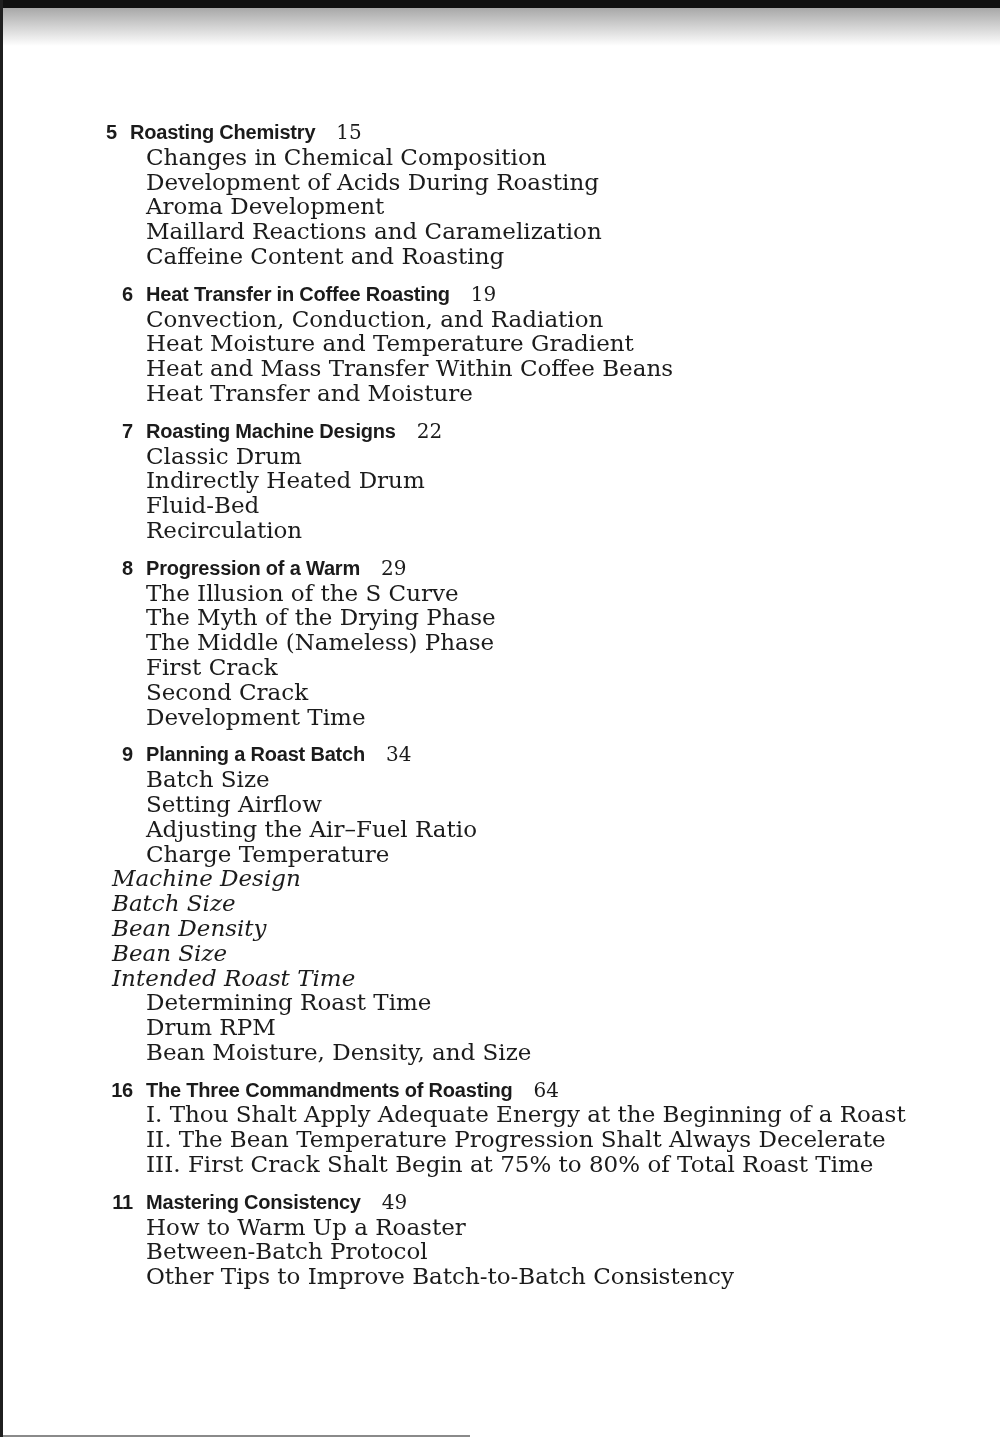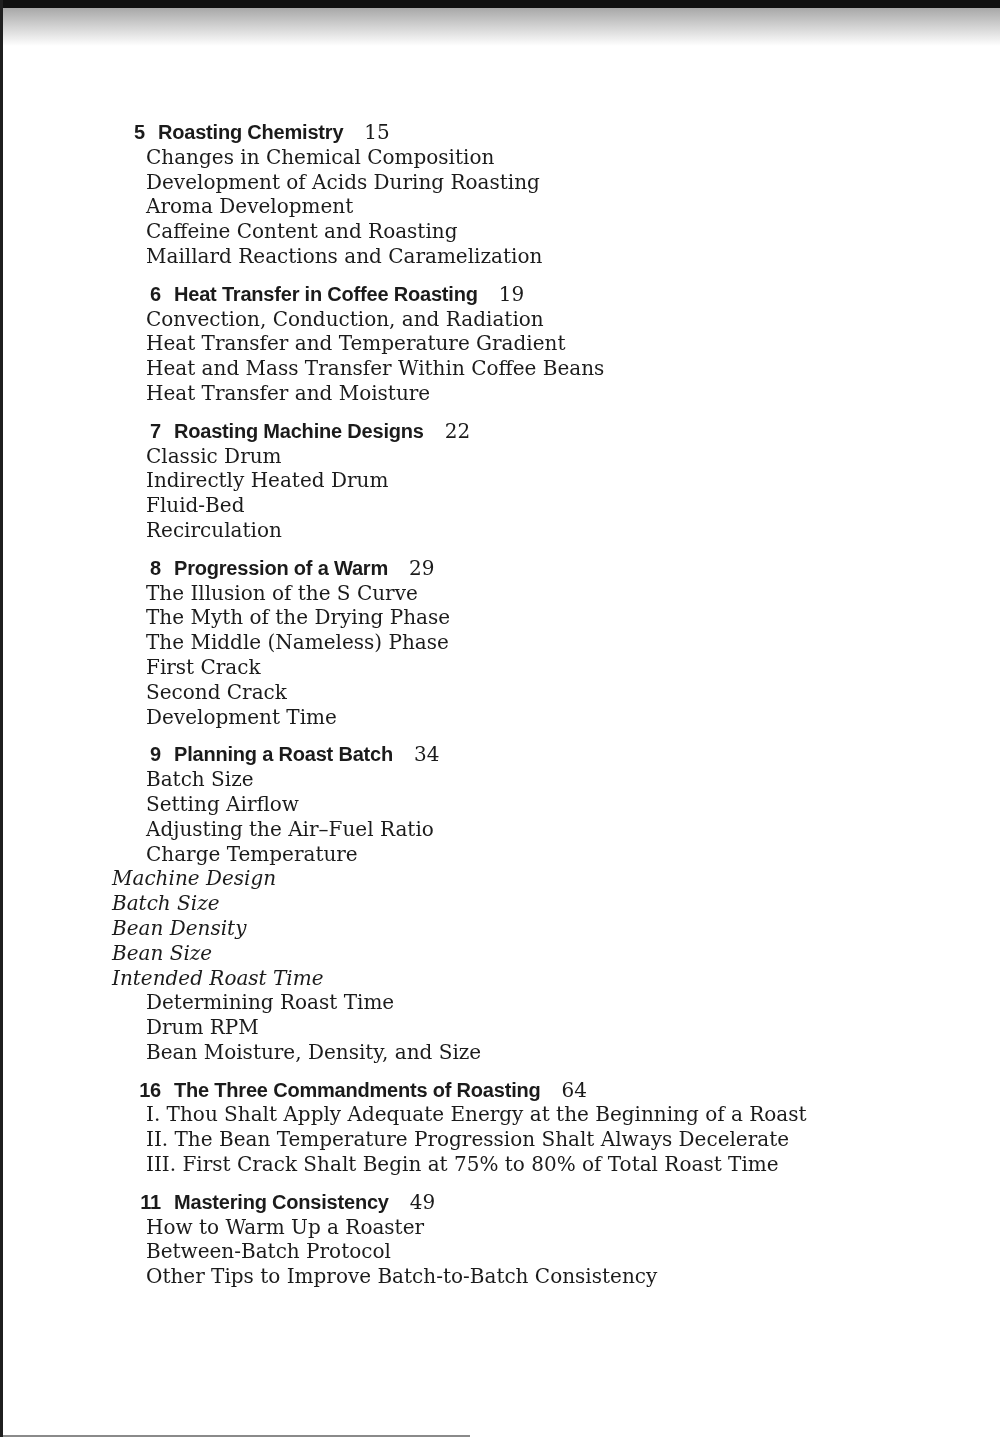--- a/index.html
+++ b/index.html
@@ -9,57 +9,57 @@
     font-family:"DejaVu Serif",serif;
   }
   .top-bar{position:absolute;top:0;left:0;width:1000px;height:8px;background:#101010;z-index:3;}
   .top-shadow{position:absolute;top:8px;left:0;width:1000px;height:38px;
     background:linear-gradient(#a8a8a8,#ffffff);z-index:1;}
   .left-strip{position:absolute;top:0;left:0;width:3px;height:1437px;background:#1f1f1f;z-index:4;}
   .bottom-edge{position:absolute;bottom:0;left:0;width:470px;height:2px;background:#2a2a2a;opacity:.55;z-index:2;}
 
   .toc{position:absolute;top:120px;left:0;width:1000px;z-index:2;}
   .chapter + .chapter{margin-top:13px;}
-  .heading{line-height:24.8px;font-size:20px;white-space:nowrap;padding-left:28px;}
+  .heading{line-height:24.8px;font-size:20px;white-space:nowrap;}
   .num{
     display:inline-block;width:133px;text-align:right;
     font-family:"Liberation Sans",sans-serif;font-weight:bold;letter-spacing:-0.2px;
   }
   .ttl{
     font-family:"Liberation Sans",sans-serif;font-weight:bold;
     margin-left:13px;letter-spacing:-0.2px;
   }
   .pg{margin-left:21px;font-family:"DejaVu Serif",serif;font-weight:normal;}
-  .entry{line-height:24.8px;font-size:20px;padding-left:146px;white-space:nowrap;}
+  .entry{line-height:24.8px;font-size:23px;padding-left:146px;white-space:nowrap;}
   .entry.italic{padding-left:112px;font-style:italic;}
   
   .ch-outdent .num{transform:translateX(-16px);}
   .ch-outdent .ttl{margin-left:-3px;}
 </style>
 </head>
 <body>
 
 <div class="top-bar"></div>
 <div class="top-shadow"></div>
 <div class="left-strip"></div>
 <div class="bottom-edge"></div>
 
 <div class="toc">
     <div class="chapter ch-outdent">
       <div class="heading"><span class="num">5</span><span class="ttl">Roasting Chemistry</span><span class="pg">15</span></div>
       <div class="entry">Changes in Chemical Composition</div>
       <div class="entry">Development of Acids During Roasting</div>
       <div class="entry">Aroma Development</div>
+      <div class="entry">Maillard Reactions and Caramelization</div>
       <div class="entry">Caffeine Content and Roasting</div>
-      <div class="entry">Maillard Reactions and Caramelization</div>
     </div>
     <div class="chapter">
       <div class="heading"><span class="num">6</span><span class="ttl">Heat Transfer in Coffee Roasting</span><span class="pg">19</span></div>
       <div class="entry">Convection, Conduction, and Radiation</div>
-      <div class="entry">Heat Transfer and Temperature Gradient</div>
+      <div class="entry">Heat Moisture and Temperature Gradient</div>
       <div class="entry">Heat and Mass Transfer Within Coffee Beans</div>
       <div class="entry">Heat Transfer and Moisture</div>
     </div>
     <div class="chapter">
       <div class="heading"><span class="num">7</span><span class="ttl">Roasting Machine Designs</span><span class="pg">22</span></div>
       <div class="entry">Classic Drum</div>
       <div class="entry">Indirectly Heated Drum</div>
       <div class="entry">Fluid-Bed</div>
       <div class="entry">Recirculation</div>
     </div>

